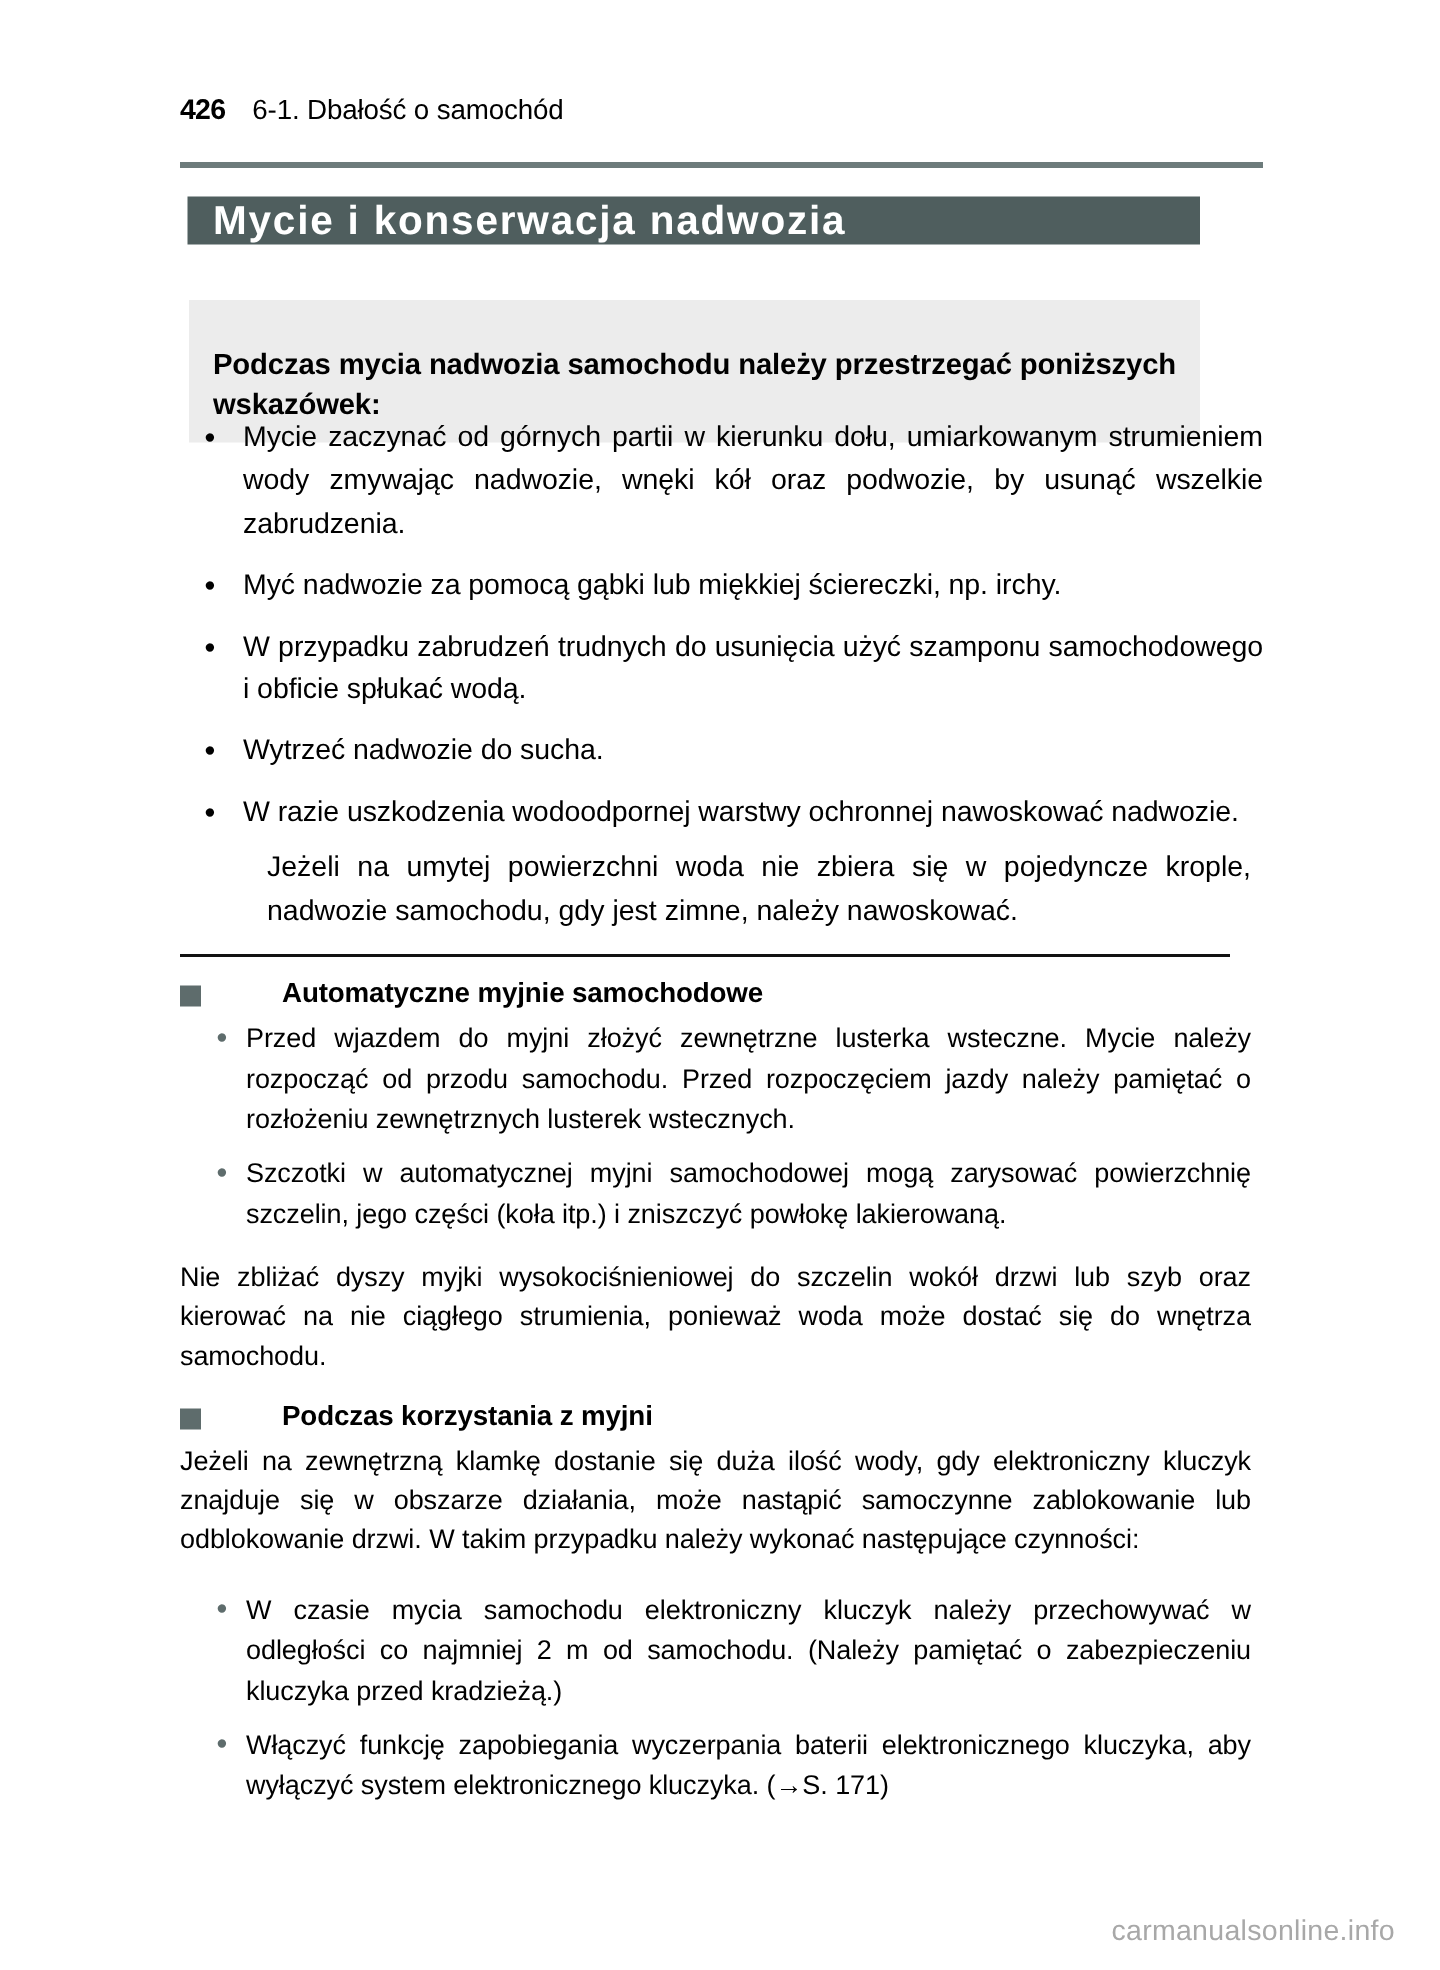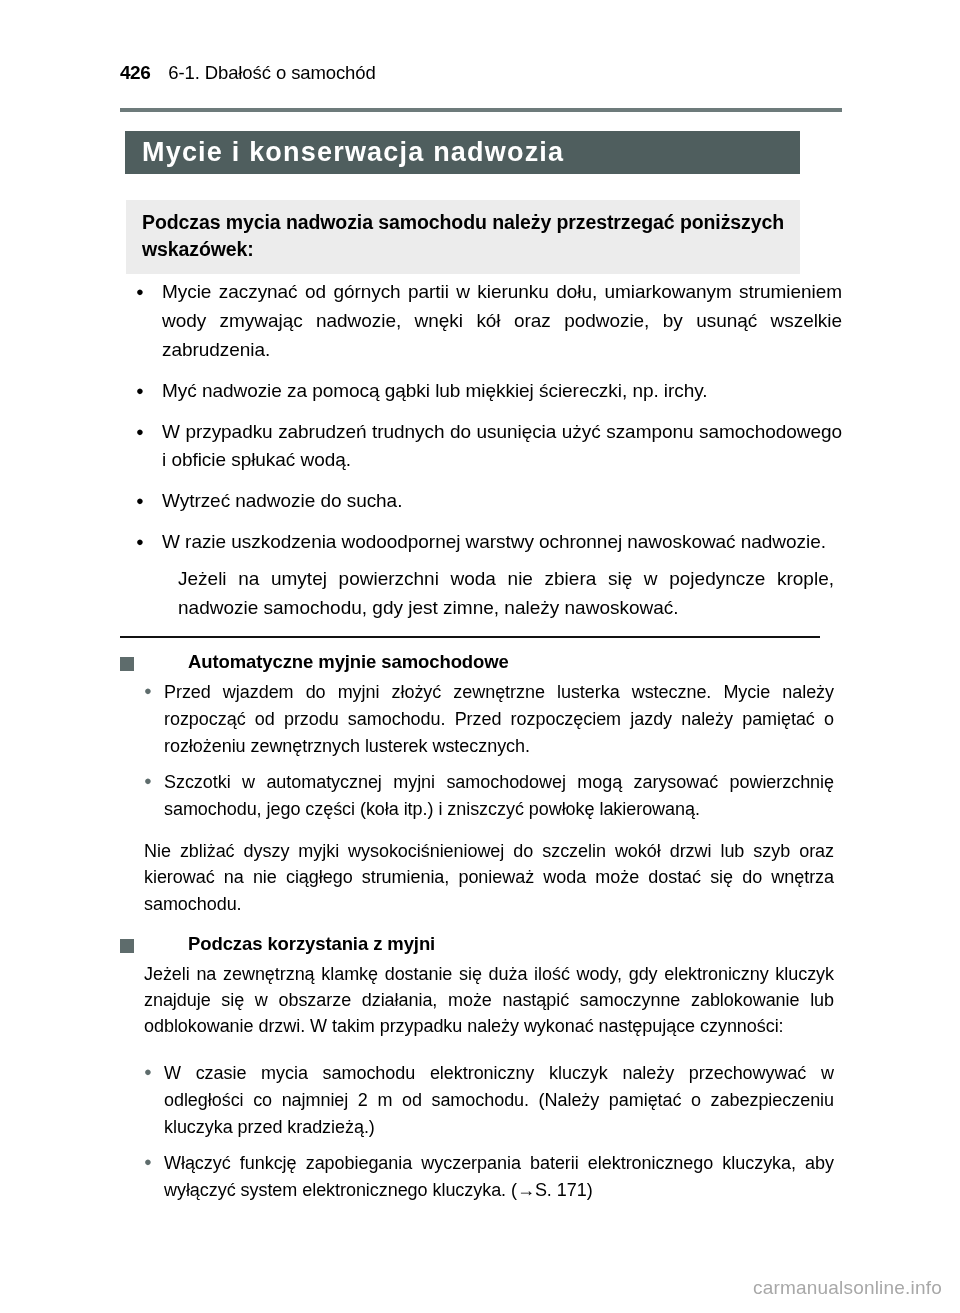--- a/index.html
+++ b/index.html
@@ -50,21 +50,21 @@
     height: 4px;
     background: #6d7b7b;
   }
 
   
   .title-banner {
     position: absolute;
     left: 125px;
     top: 131px;
     width: 675px;
-    height: 43px;
+    height: 32px;
     background: #4f5e5e;
     display: flex;
     align-items: center;
   }
   .title-banner-text {
     color: #ffffff;
     font-size: 27px;
     font-weight: bold;
     letter-spacing: 1.2px;
     padding-left: 17px;
@@ -80,20 +80,21 @@
     background: #ececec;
     padding: 9px 16px 11px 16px;
     box-sizing: border-box;
   }
   .subtitle-text {
     font-size: 19.5px;
     font-weight: bold;
     line-height: 1.38;
     text-align: justify;
     letter-spacing: -0.1px;
+    margin-top: 21px;
   }
 
   
   .body-area {
     position: absolute;
     left: 120px;
     top: 278px;
     width: 722px;
   }
 
@@ -156,21 +157,20 @@
     margin-right: 10px;
   }
   .sq-heading-text {
     font-size: 18.5px;
     font-weight: bold;
     letter-spacing: -0.1px;
   }
 
   
   .sect-para {
-    margin-left: 24px;
     margin-right: 8px;
     margin-bottom: 10px;
     font-size: 18px;
     line-height: 1.46;
     text-align: justify;
     letter-spacing: -0.05px;
   }
 
   
   .lvl2-item {
@@ -195,21 +195,21 @@
     letter-spacing: -0.05px;
     padding-right: 8px;
   }
 
   .spacer-6 { height: 6px; }
   .spacer-10 { height: 10px; }
 
   
   .watermark {
     position: absolute;
-    right: 18px;
+    right: 30px;
     top: 1277px;
     font-size: 19px;
     color: #a8a8a8;
     letter-spacing: 0.2px;
   }
 </style>
 </head>
 <body>
 
 <div class="page">
@@ -264,21 +264,21 @@
       <span class="sq-heading-text">Automatyczne myjnie samochodowe</span>
     </div>
 
     <div class="lvl2-item">
       <span class="lvl2-bullet"></span>
       <span class="lvl2-text">Przed wjazdem do myjni złożyć zewnętrzne lusterka wsteczne. Mycie należy rozpocząć od przodu samochodu. Przed rozpoczęciem jazdy należy pamiętać o rozłożeniu zewnętrznych lusterek wstecznych.</span>
     </div>
 
     <div class="lvl2-item">
       <span class="lvl2-bullet"></span>
-      <span class="lvl2-text">Szczotki w automatycznej myjni samochodowej mogą zarysować powierzchnię samochodu, jego części (koła itp.) i zniszczyć powłokę lakierowaną.</span>
+      <span class="lvl2-text">Szczotki w automatycznej myjni samochodowej mogą zarysować powierzchnię szczelin, jego części (koła itp.) i zniszczyć powłokę lakierowaną.</span>
     </div>
 
     <div class="spacer-6"></div>
 
 
     <div class="sect-para">Nie zbliżać dyszy myjki wysokociśnieniowej do szczelin wokół drzwi lub szyb oraz kierować na nie ciągłego strumienia, ponieważ woda może dostać się do wnętrza samochodu.</div>
 
     <div class="spacer-6"></div>
 
     <div class="sq-heading">

